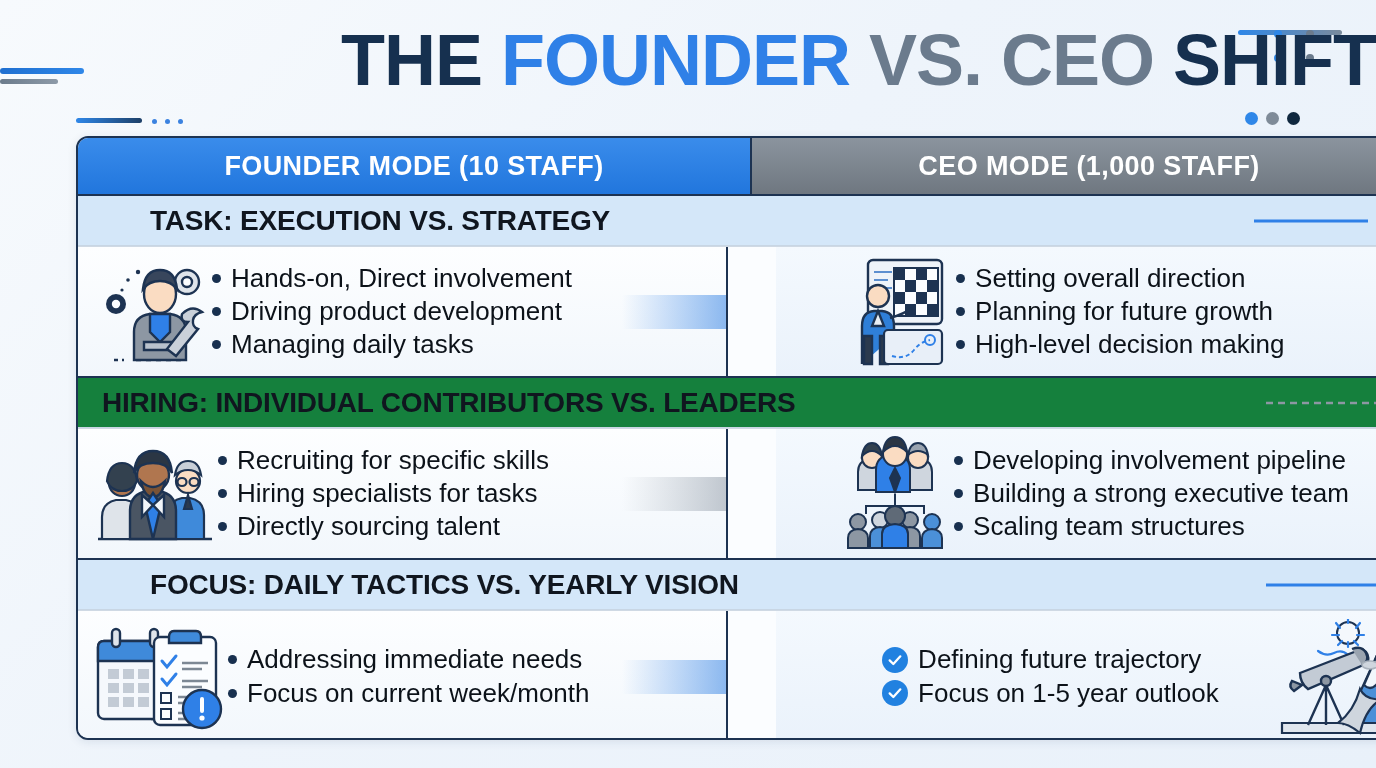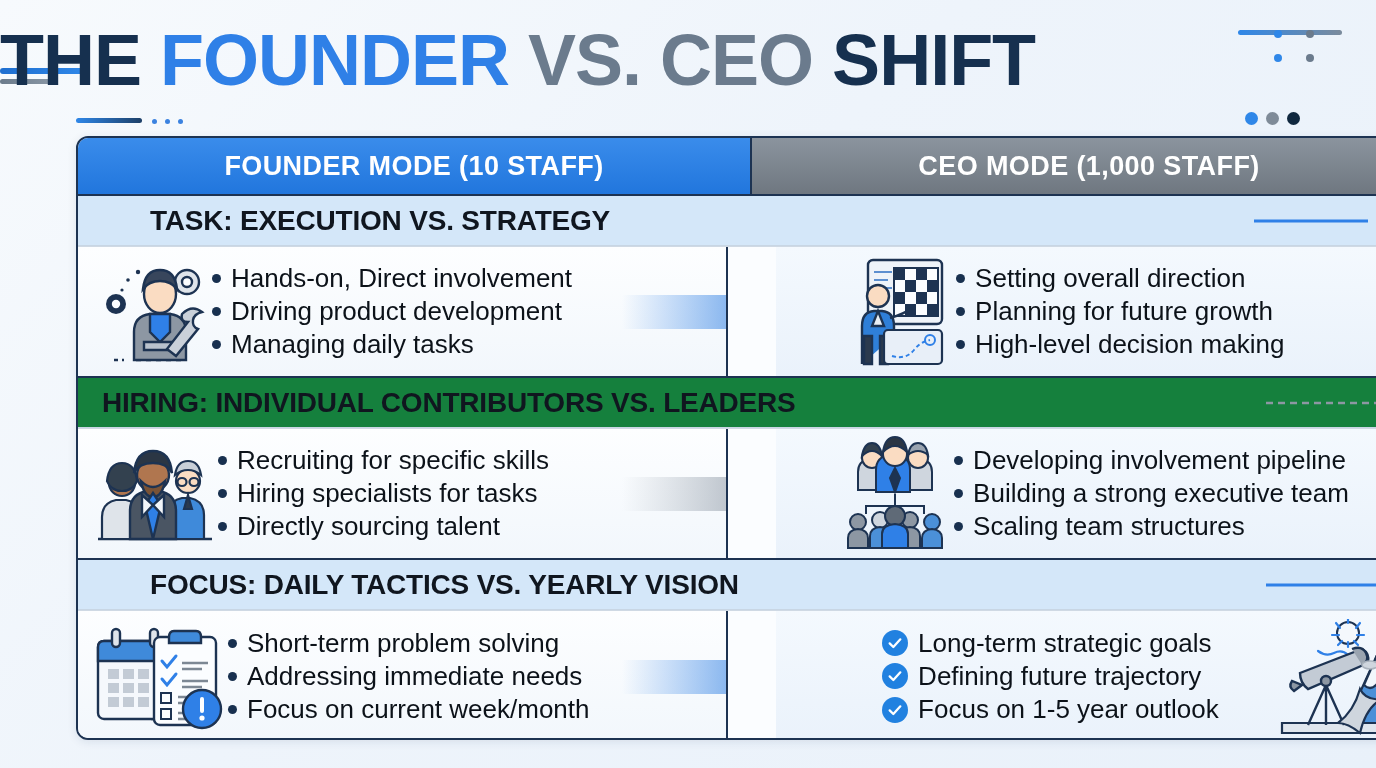--- a/index.html
+++ b/index.html
@@ -31,21 +31,21 @@
   .dots-big-tr { right: 76px; top: 112px; }
   .dots-big-tr i { width: 13px; height: 13px; border-radius: 50%; display:block; }
   .right-rail { right: 48px; top: 528px; display:flex; flex-direction:column; align-items:center; gap:11px; }
   .right-rail i { border-radius: 50%; display:block; }
   .vbar { width: 5px; height: 50px; border-radius: 3px;
     background: linear-gradient(180deg, #7f8fa0 0%, #c3ccd6 100%); }
 
   
   .title {
     position: absolute; left: 0; right: 0; top: 24px;
-    text-align: left;
+    text-align: right;
     font-size: 72px; font-weight: bold; letter-spacing: -1px;
     white-space: nowrap;
     line-height: 1;
   }
   .title span { display: inline; }
   .t-navy { color: #16304f; }
   .t-blue { color: #2f80e7; }
   .t-gray { color: #6b7b8d; }
 
   
@@ -457,46 +457,34 @@
               <path d="M90 40h26M90 46h20M90 58h26M90 64h20M86 74h30M86 80h22M86 90h30M86 96h22"></path>
             </g>
           <circle cx="110" cy="86" r="19" fill="#2f80e7" stroke="#1d3352" stroke-width="2.4"></circle>
           <path d="M110 76 v12" stroke="#fff" stroke-width="4" stroke-linecap="round"></path>
           <circle cx="110" cy="95" r="2.6" fill="#fff"></circle>
         </svg>
       </span>
       <ul class="bullets">
         <li>
             <span class="dot"></span>
-            <span>Short-term problem solving</span>
-          </li>
-        <li>
-            <span class="dot"></span>
             <span>Addressing immediate needs</span>
           </li>
         <li>
             <span class="dot"></span>
             <span>Focus on current week/month</span>
           </li>
       </ul>
       <svg class="arrow-cross blue-a" viewBox="0 0 200 86" preserveAspectRatio="none">
         <path d="M0 26 H120 V2 L200 43 L120 84 V60 H0z" fill="url(#ga1)"></path>
       </svg>
     </div>
 
     <div class="cell ceo">
       <ul class="bullets" style="margin-left:96px">
-        <li>
-            <span class="chk">
-              <svg viewBox="0 0 24 24">
-                <path d="M4 12.5 L9.5 18 L20 6.5" fill="none" stroke="#fff" stroke-width="3.4" stroke-linecap="round" stroke-linejoin="round"></path>
-              </svg>
-            </span>
-            <span>Long-term strategic goals</span>
-          </li>
         <li>
             <span class="chk">
               <svg viewBox="0 0 24 24">
                 <path d="M4 12.5 L9.5 18 L20 6.5" fill="none" stroke="#fff" stroke-width="3.4" stroke-linecap="round" stroke-linejoin="round"></path>
               </svg>
             </span>
             <span>Defining future trajectory</span>
           </li>
         <li>
             <span class="chk">

